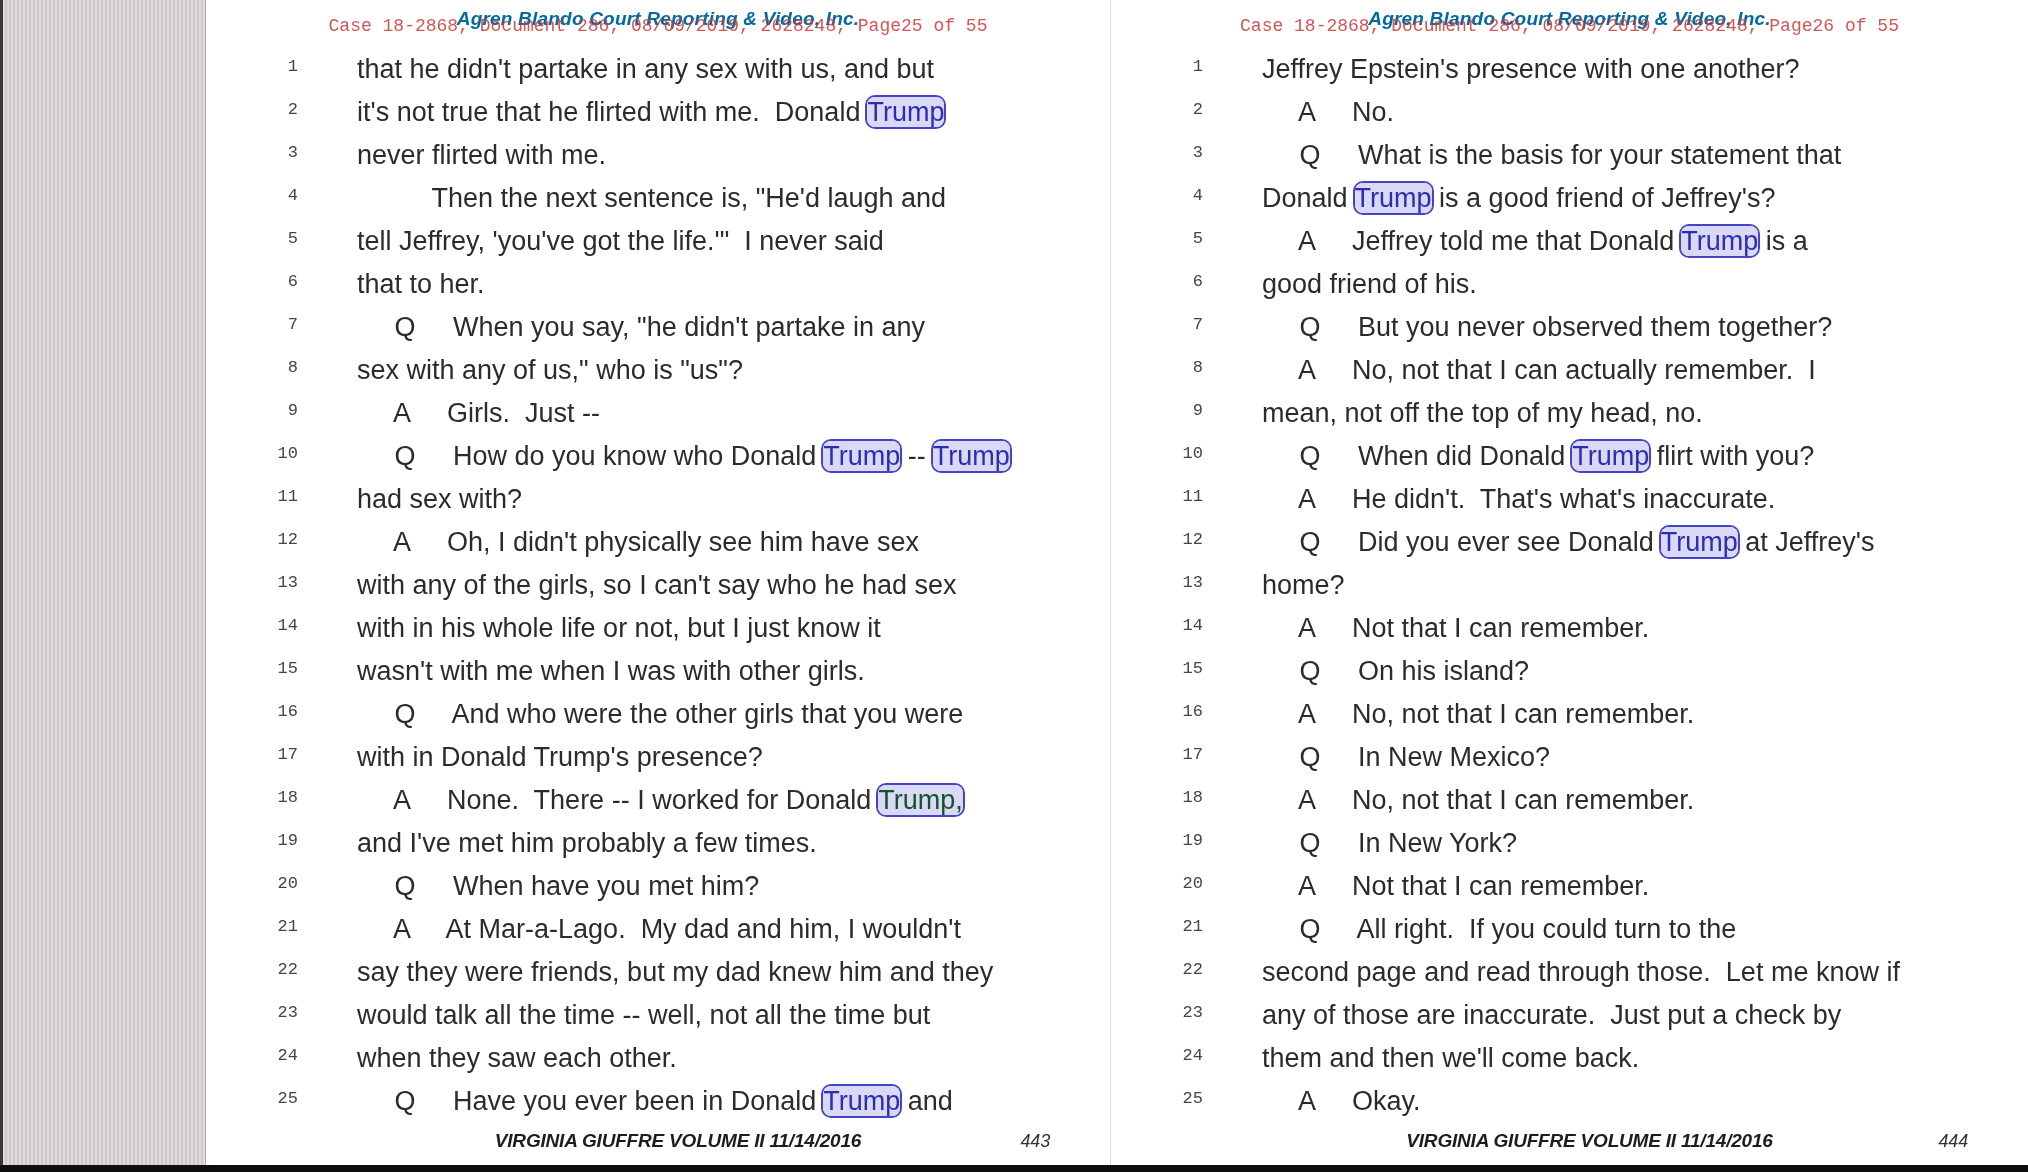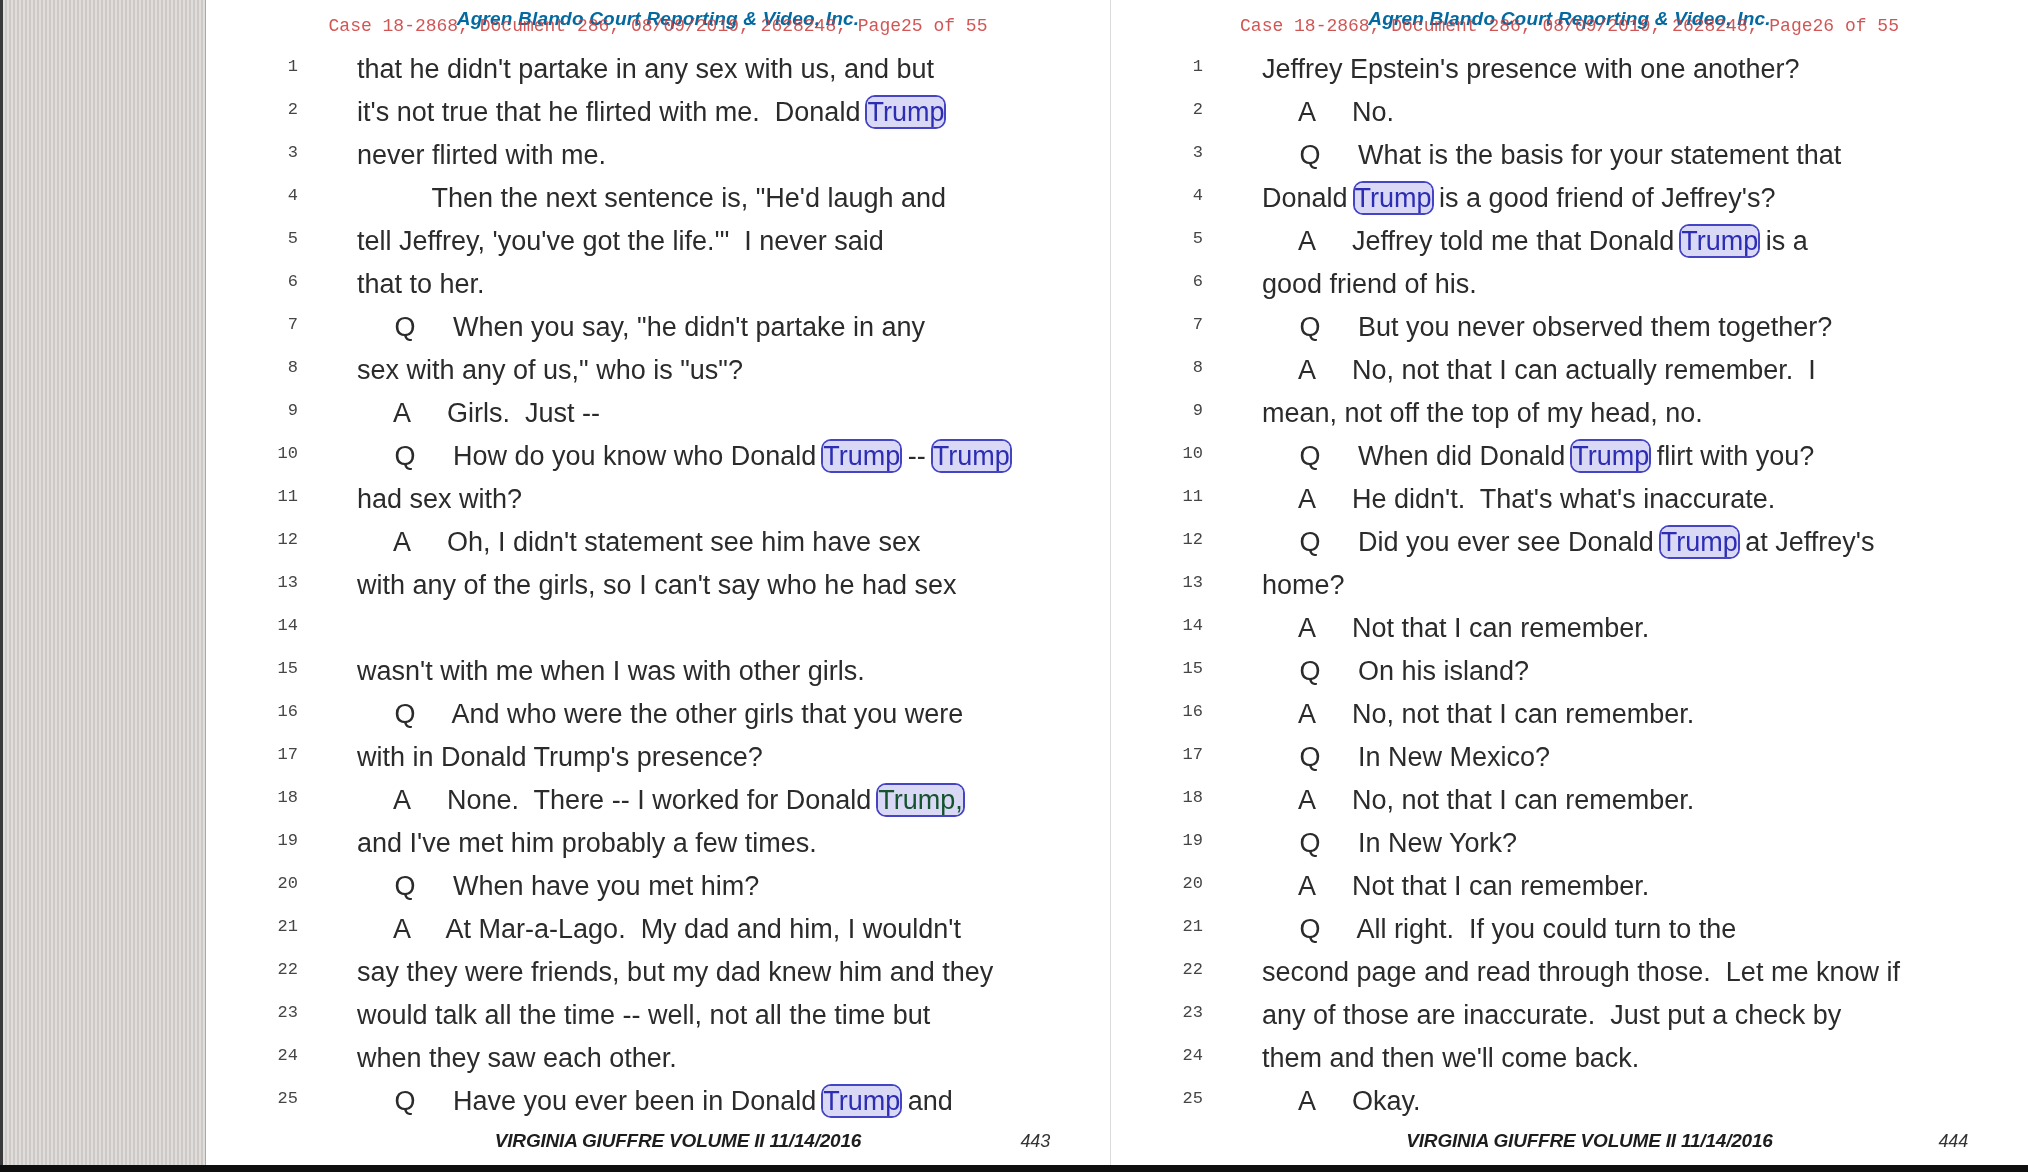--- a/index.html
+++ b/index.html
@@ -83,28 +83,29 @@
           <div class="tline">
             <span class="lno">10</span>
             <span class="ltext"><span>     Q     How do you know who Donald </span><span class="hl" style="background: rgb(217, 216, 245); color: rgb(45, 45, 180); box-shadow: rgb(68, 68, 196) 0px 0px 0px 2px;">Trump</span><span> -- </span><span class="hl" style="background: rgb(217, 216, 245); color: rgb(45, 45, 180); box-shadow: rgb(68, 68, 196) 0px 0px 0px 2px;">Trump</span></span>
           </div>
           <div class="tline">
             <span class="lno">11</span>
             <span class="ltext"><span>had sex with?</span></span>
           </div>
           <div class="tline">
             <span class="lno">12</span>
-            <span class="ltext"><span>     A     Oh, I didn't statement see him have sex</span></span>
+            <span class="ltext"><span>     A     Oh, I didn't physically see him have sex</span></span>
           </div>
           <div class="tline">
             <span class="lno">13</span>
             <span class="ltext"><span>with any of the girls, so I can't say who he had sex</span></span>
           </div>
           <div class="tline">
             <span class="lno">14</span>
+            <span class="ltext"><span>with in his whole life or not, but I just know it</span></span>
           </div>
           <div class="tline">
             <span class="lno">15</span>
             <span class="ltext"><span>wasn't with me when I was with other girls.</span></span>
           </div>
           <div class="tline">
             <span class="lno">16</span>
             <span class="ltext"><span>     Q     And who were the other girls that you were</span></span>
           </div>
           <div class="tline">

